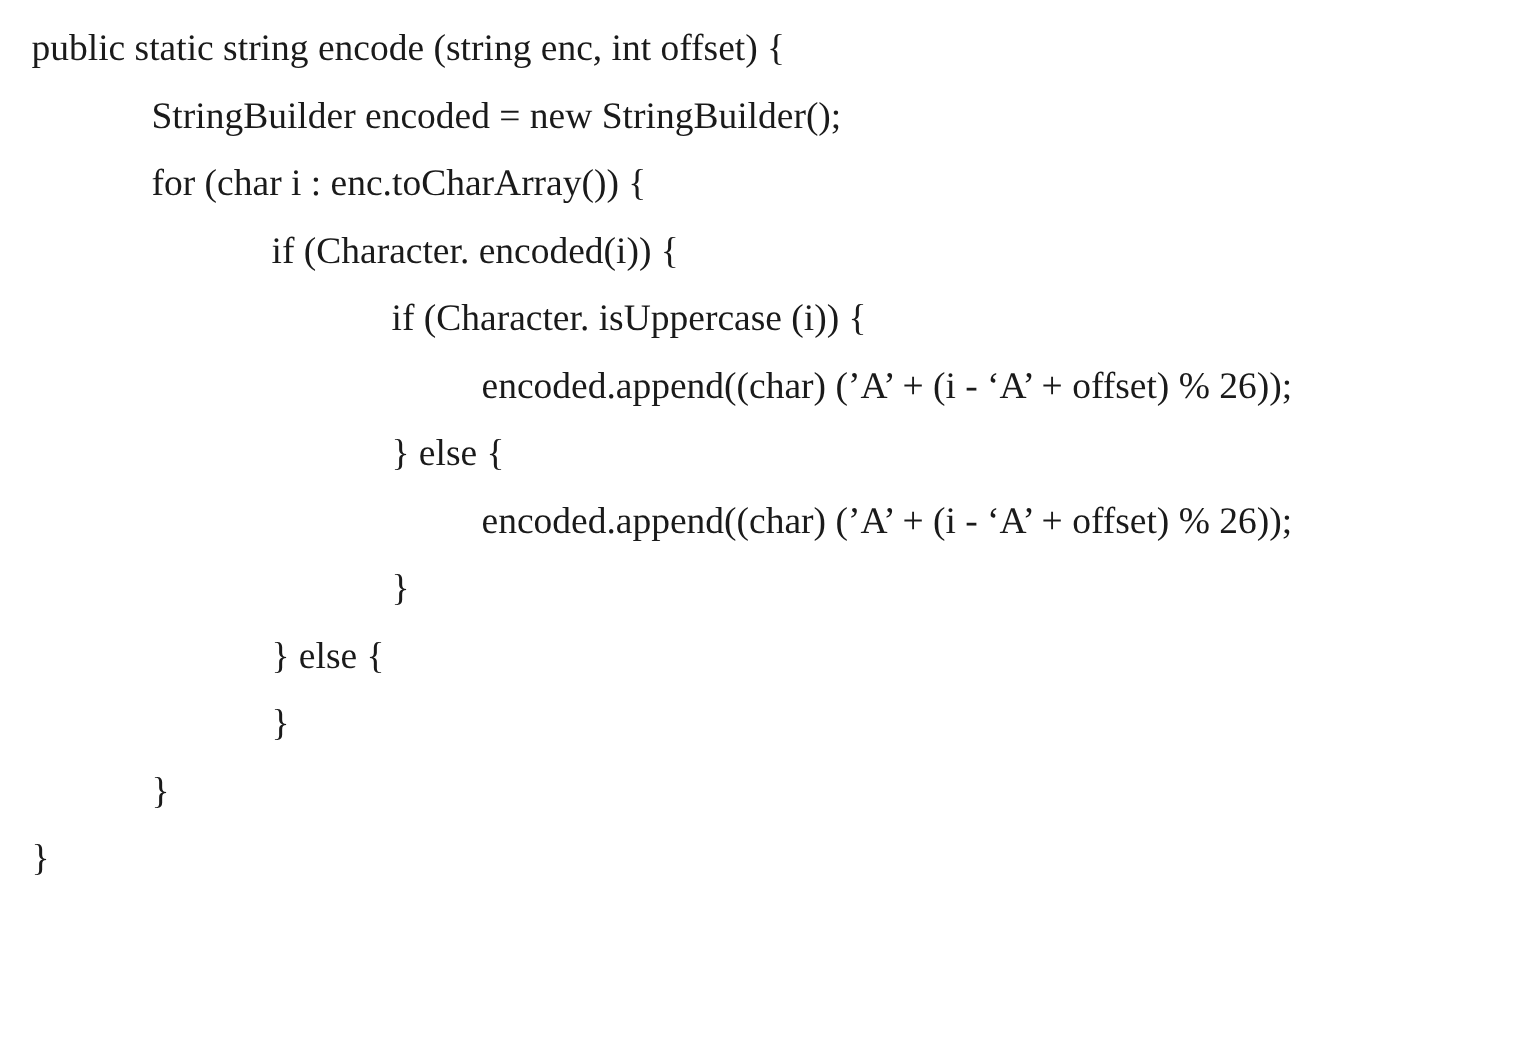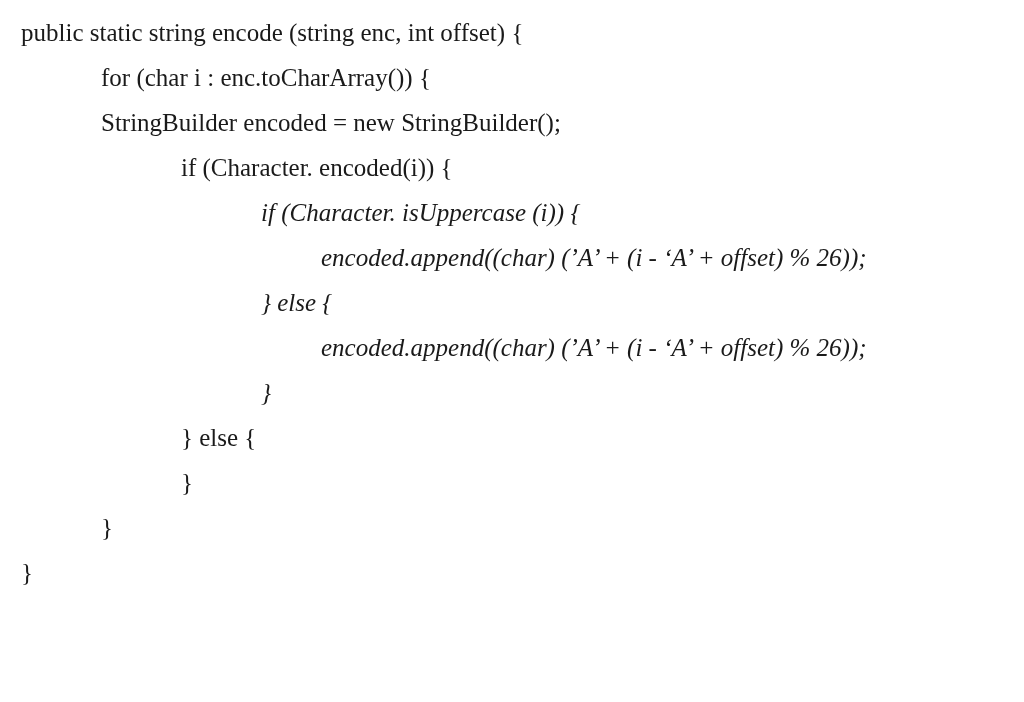--- a/index.html
+++ b/index.html
@@ -21,30 +21,30 @@
     .code-block {
       white-space: nowrap;
     }
     .line {
       display: block;
       min-height: 1.8em;
       margin-left: 16px;
     }
     .indent-1 { padding-left: 80px; }
     .indent-2 { padding-left: 160px; }
-    .indent-3 { padding-left: 240px; font-style: italic; }
-    .indent-4 { padding-left: 300px; font-style: italic; }
+    .indent-3 { padding-left: 240px; }
+    .indent-4 { padding-left: 300px; }
   </style>
 </head>
 <body>
 
 <div class="code-block">
   <span class="line">public static string encode (string enc, int offset) {</span>
+  <span class="line indent-1">StringBuilder encoded =  new StringBuilder();</span>
   <span class="line indent-1">for (char i : enc.toCharArray()) {</span>
-  <span class="line indent-1">StringBuilder encoded =  new StringBuilder();</span>
   <span class="line indent-2">if (Character. encoded(i)) {</span>
   <span class="line indent-3">if (Character. isUppercase (i)) {</span>
   <span class="line indent-4">encoded.append((char) (’A’ + (i - ‘A’ + offset) % 26));</span>
   <span class="line indent-3">} else {</span>
   <span class="line indent-4">encoded.append((char) (’A’ + (i - ‘A’ + offset) % 26));</span>
   <span class="line indent-3">}</span>
   <span class="line indent-2">} else {</span>
   <span class="line indent-2">}</span>
   <span class="line indent-1">}</span>
   <span class="line">}</span>

